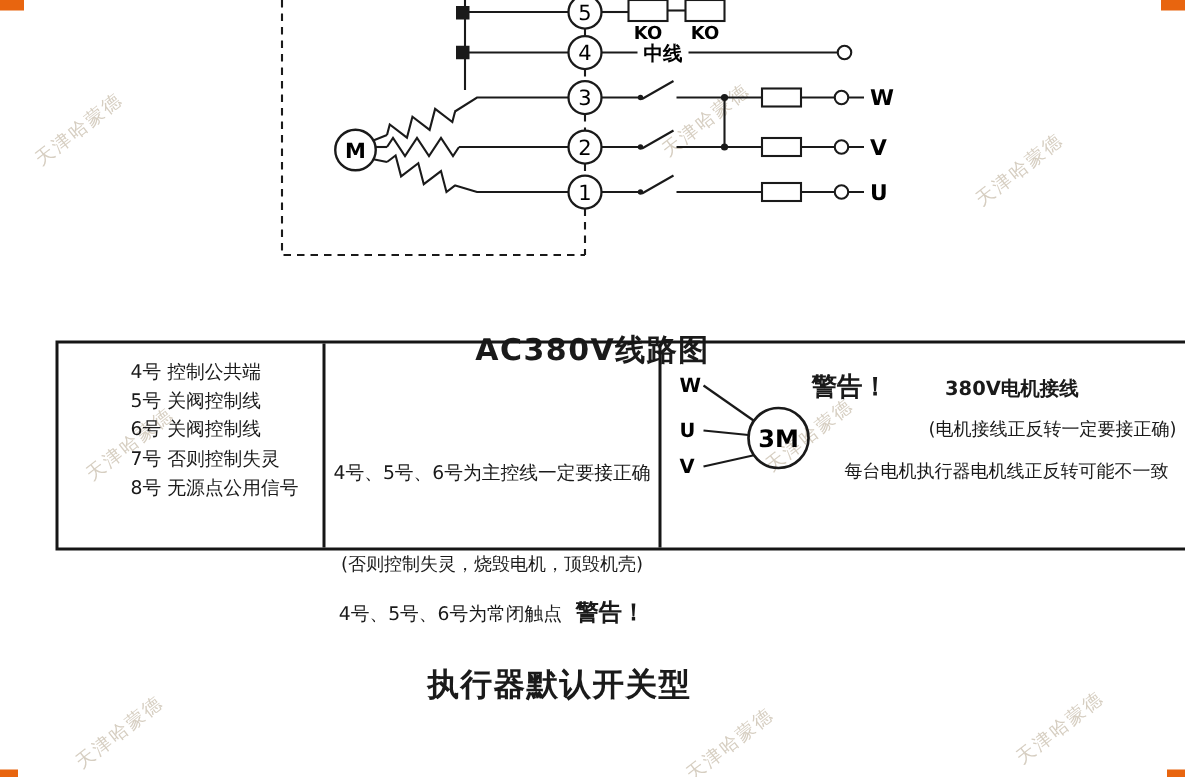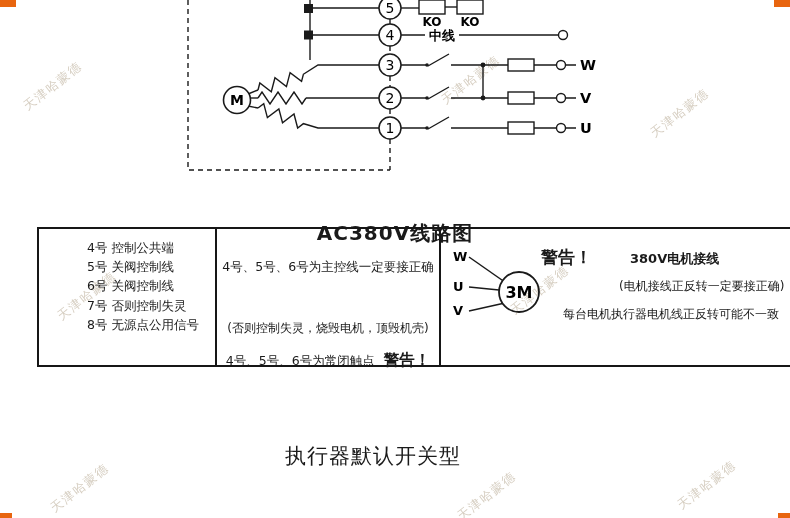--- a/index.html
+++ b/index.html
@@ -15,34 +15,34 @@
   .c-br{right:0;bottom:0;width:12px;height:5px;}
   .circuit-svg{position:absolute;left:0;top:0;z-index:2;}
   .circuit-title{position:absolute;left:0;top:184px;width:790px;text-align:center;
       font-size:20px;font-weight:600;letter-spacing:1px;z-index:2;margin-top:36px;}
   .info-table{position:absolute;left:37px;top:227px;width:712px;height:136px;
       border:2px solid #161616;display:flex;z-index:2;background:transparent;padding-left:40px;}
   .cell{box-sizing:border-box;height:100%;}
   .cell1{width:138px;border-right:2px solid #161616;padding:9px 4px 0 8px;
       font-size:12.5px;line-height:19.2px;white-space:nowrap;}
   .cell2{width:224px;border-right:2px solid #161616;text-align:center;padding-top:30px;}
-  .cell2 .l1{font-size:12.5px;margin-bottom:7px;}
+  .cell2 .l1{font-size:12.5px;margin-bottom:7px;margin-top:48px;}
   .cell2 .l2{font-size:12px;margin-bottom:13px;margin-top:44px;}
   .cell2 .l3{font-size:12.5px;}
   .warn-big{font-weight:700;font-size:15.5px;margin-left:9px;}
   .cell3{flex:1;position:relative;}
   .minidiag{position:absolute;left:8px;top:12px;}
   .c3-row1{position:absolute;left:100px;top:17px;white-space:nowrap;}
   .c3-warn{font-weight:700;font-size:17px;}
   .c3-l1{font-weight:700;font-size:13px;margin-left:38px;}
   .c3-l2{position:absolute;left:178px;top:49px;font-size:12px;white-space:nowrap;}
   .c3-l3{position:absolute;left:122px;top:77px;font-size:12px;font-weight:400;white-space:nowrap;}
   .c3-l4{position:absolute;left:60px;top:105px;font-size:12px;font-weight:600;white-space:nowrap;}
   .bottom-title{position:absolute;left:0;top:442px;width:746px;text-align:center;
-      font-size:21px;font-weight:400;letter-spacing:1px;z-index:2;}
+      font-size:21px;font-weight:700;letter-spacing:1px;z-index:2;}
 </style>
 </head>
 <body>
 
 <div class="page">
 
   <div class="wm" style="left:18px;top:78px;">天津哈蒙德</div>
   <div class="wm" style="left:436px;top:72px;">天津哈蒙德</div>
   <div class="wm" style="left:645px;top:105px;">天津哈蒙德</div>
   <div class="wm" style="left:52px;top:288px;">天津哈蒙德</div>

